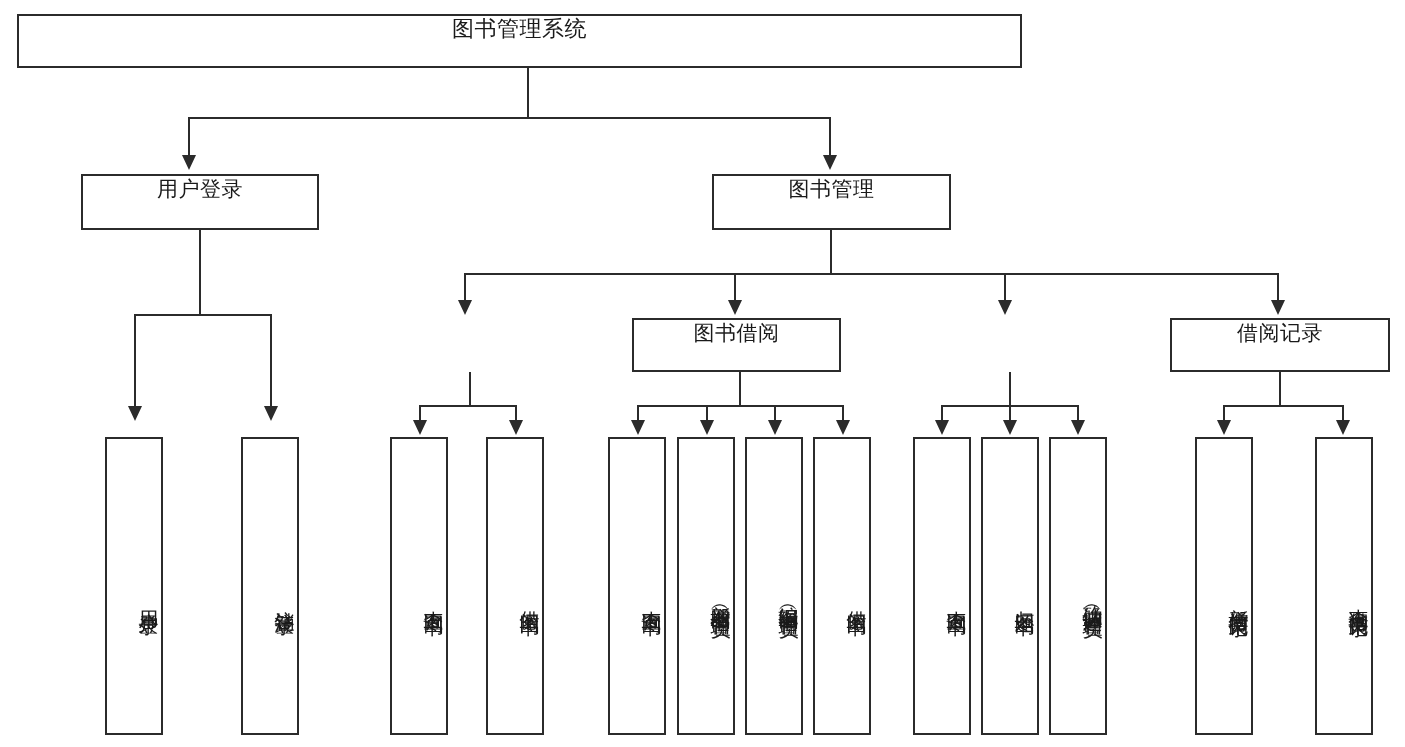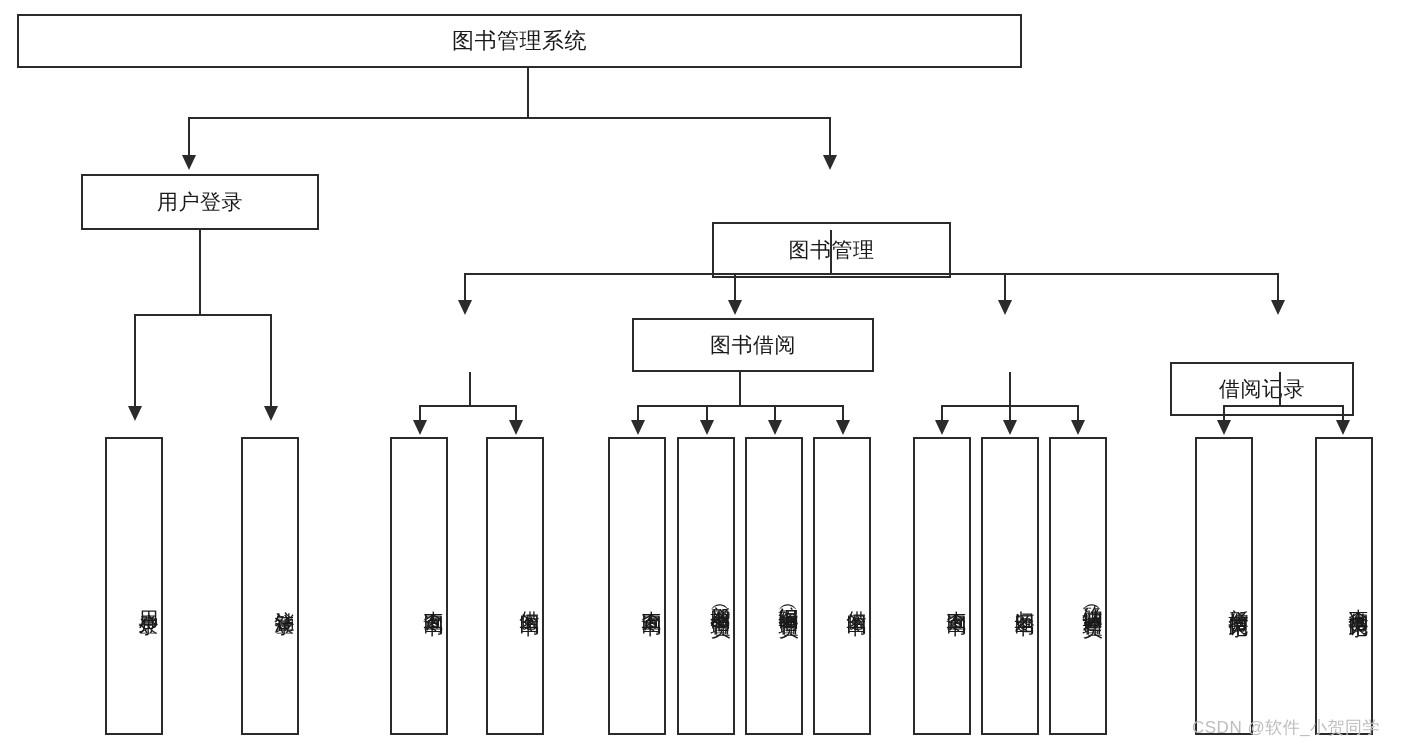--- a/index.html
+++ b/index.html
@@ -17,21 +17,20 @@
     background: #ffffff;
     overflow: hidden;
   }
   
   .node {
     position: absolute;
     box-sizing: border-box;
     border: 2px solid #2b2b2b;
     background: #ffffff;
     display: flex;
-    align-items: center;
     justify-content: center;
     color: #1a1a1a;
   }
   .node.horiz {
     font-size: 21px;
     letter-spacing: 0.5px;
     line-height: 1.2;
   }
   .node.root {
     font-size: 22px;
@@ -89,21 +88,21 @@
   <div class="vline" style="left:527px; top:68px; width:2px; height:50px;"></div>
   <div class="hline" style="left:188px; top:117px; width:643px; height:2px;"></div>
   <div class="vline" style="left:188px; top:117px; width:2px; height:40px;"></div>
   <div class="arrow" style="left:182px; top:155px;"></div>
   <div class="vline" style="left:829px; top:117px; width:2px; height:40px;"></div>
   <div class="arrow" style="left:823px; top:155px;"></div>
 
   <div class="node horiz" style="left:81px; top:174px; width:238px; height:56px;">
     <span>用户登录</span>
   </div>
-  <div class="node horiz" style="left:712px; top:174px; width:239px; height:56px;margin-top:48px;">
+  <div class="node horiz" style="left:712px; top:174px; width:239px; height:56px;">
     <span>图书管理</span>
   </div>
 
   <div class="vline" style="left:199px; top:230px; width:2px; height:85px;"></div>
   <div class="hline" style="left:134px; top:314px; width:138px; height:2px;"></div>
   <div class="vline" style="left:134px; top:314px; width:2px; height:93px;"></div>
   <div class="arrow" style="left:128px; top:406px;"></div>
   <div class="vline" style="left:270px; top:314px; width:2px; height:93px;"></div>
   <div class="arrow" style="left:264px; top:406px;"></div>
 
@@ -112,24 +111,24 @@
 
   <div class="vline" style="left:464px; top:273px; width:2px; height:28px;"></div>
   <div class="arrow" style="left:458px; top:300px;"></div>
   <div class="vline" style="left:734px; top:273px; width:2px; height:28px;"></div>
   <div class="arrow" style="left:728px; top:300px;"></div>
   <div class="vline" style="left:1004px; top:273px; width:2px; height:28px;"></div>
   <div class="arrow" style="left:998px; top:300px;"></div>
   <div class="vline" style="left:1277px; top:273px; width:2px; height:28px;"></div>
   <div class="arrow" style="left:1271px; top:300px;"></div>
 
-  <div class="node horiz" style="left:632px; top:318px; width:242px; height:54px;">
+  <div class="node horiz" style="left:632px; top:318px; width:209px; height:54px;">
     <span>图书借阅</span>
   </div>
-  <div class="node horiz" style="left:1170px; top:318px; width:184px; height:54px;margin-top:44px;">
+  <div class="node horiz" style="left:1170px; top:318px; width:220px; height:54px;">
     <span>借阅记录</span>
   </div>
 
   <div class="vline" style="left:469px; top:372px; width:2px; height:34px;"></div>
   <div class="hline" style="left:419px; top:405px; width:98px; height:2px;"></div>
   <div class="vline" style="left:419px; top:405px; width:2px; height:16px;"></div>
   <div class="arrow" style="left:413px; top:420px;"></div>
   <div class="vline" style="left:515px; top:405px; width:2px; height:16px;"></div>
   <div class="arrow" style="left:509px; top:420px;"></div>
 
@@ -197,15 +196,14 @@
     <span class="vtext">确认归还（管理员）</span>
   </div>
 
   <div class="node vert" style="left:1195px; top:437px; width:58px; height:298px;">
     <span class="vtext">新增借阅记录</span>
   </div>
   <div class="node vert" style="left:1315px; top:437px; width:58px; height:298px;">
     <span class="vtext">查询借阅记录</span>
   </div>
 
-  <div class="watermark" style="left:1192px; top:716px;">CSDN @软件_小贺同学</div>
 
 </div>
 
 </body></html>

